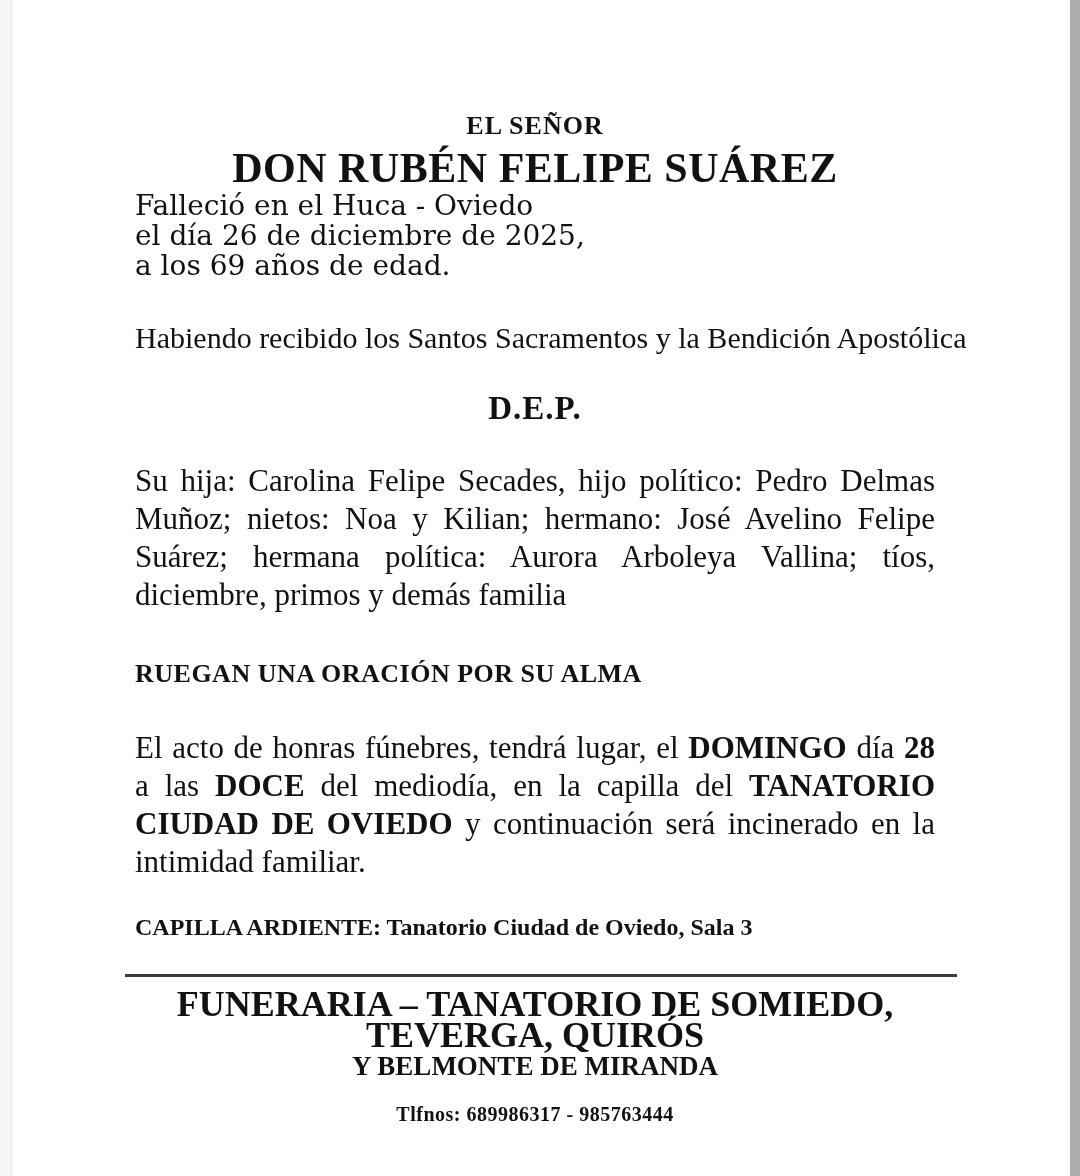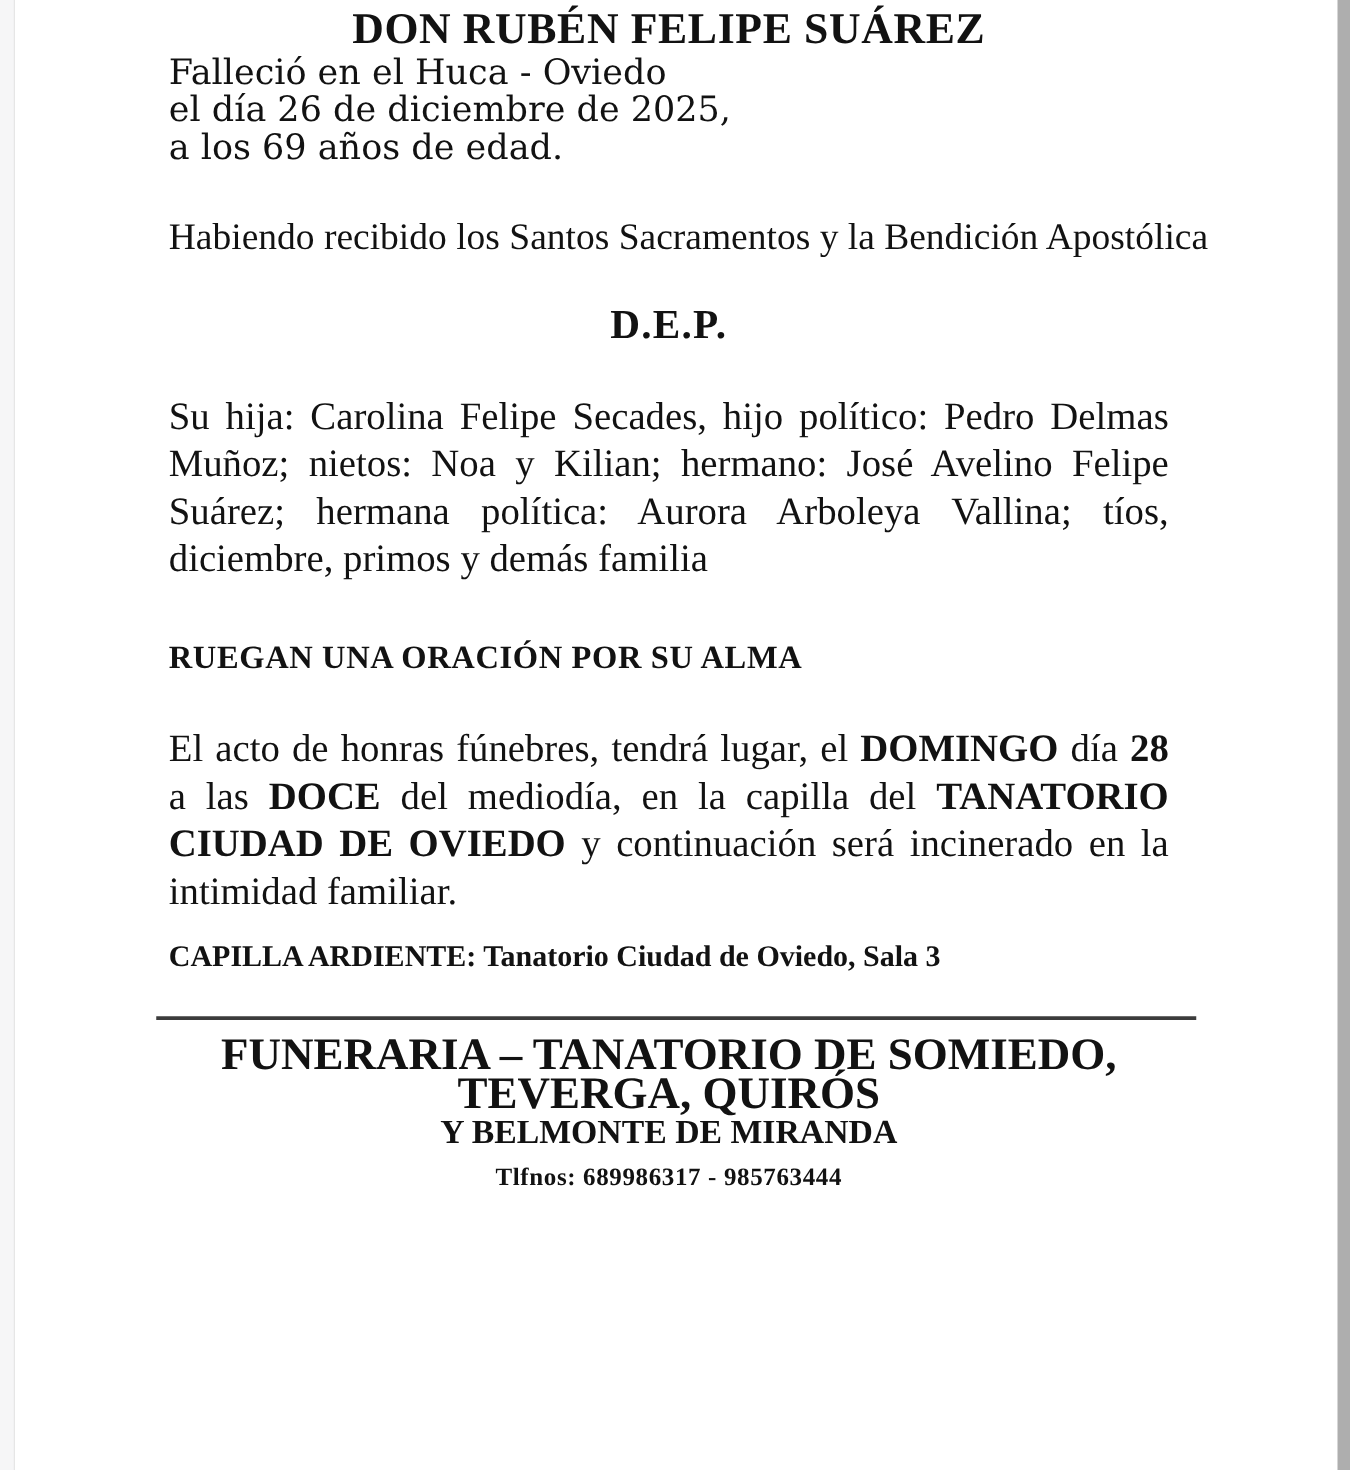--- a/index.html
+++ b/index.html
@@ -37,21 +37,21 @@
   .honorific {
     margin-top: 112px;
     font-size: 26px;
     line-height: 1.1;
     font-weight: bold;
     text-align: center;
     letter-spacing: 1px;
   }
   .deceased-name {
     margin-top: 4px;
-    font-size: 35px;
+    font-size: 42px;
     line-height: 1.1;
     font-weight: bold;
     text-align: center;
     letter-spacing: 0.5px;
   }
   .death-info {
     font-family: "DejaVu Serif", serif;
     font-size: 28px;
     line-height: 30px;
     text-align: left;
@@ -89,21 +89,21 @@
   }
   .service-paragraph {
     margin-top: 40px;
     font-size: 31px;
     line-height: 38px;
     text-align: justify;
     text-align-last: left;
   }
   .service-paragraph b { font-weight: bold; }
   .chapel-details {
-    margin-top: 18px;
+    margin-top: 30px;
     font-size: 24px;
     line-height: 33px;
     font-weight: bold;
   }
   .footer-rule {
     margin-top: 30px;
     margin-left: -10px;
     margin-right: -22px;
     border: none;
     border-top: 3px solid #3c3c3c;
@@ -116,36 +116,37 @@
     font-weight: bold;
     text-align: center;
   }
   .footer-name-2 {
     font-size: 27px;
     line-height: 31px;
     font-weight: bold;
     text-align: center;
   }
   .footer-phones {
-    margin-top: 9px;
+    margin-top: 20px;
     font-size: 20px;
     line-height: 24px;
     font-weight: bold;
     text-align: center;
     letter-spacing: 0.5px;
   }
 </style>
 </head>
 <body>
 
 <div class="edge-left"></div>
 <div class="edge-right"></div>
 
 <div class="doc">
 
+  <div class="honorific">EL SEÑOR</div>
 
   <div class="deceased-name">DON RUBÉN FELIPE SUÁREZ</div>
 
   <div class="death-info">
     <div>Falleció en el Huca - Oviedo</div>
     <div>el día 26 de diciembre de 2025,</div>
     <div>a los 69 años de edad.</div>
   </div>
 
   <div class="sacraments">Habiendo recibido los Santos Sacramentos y la Bendición Apostólica</div>

